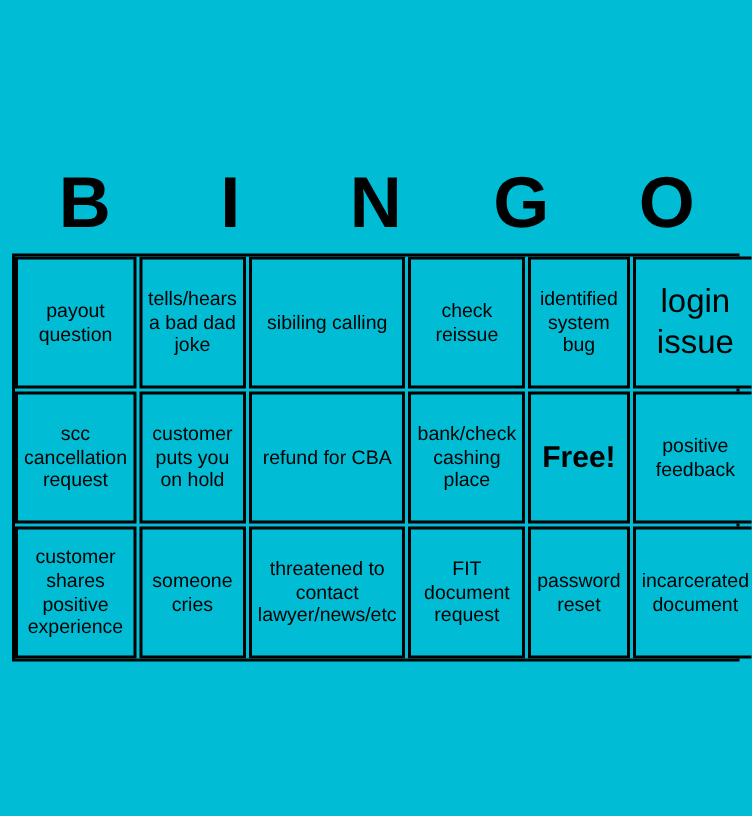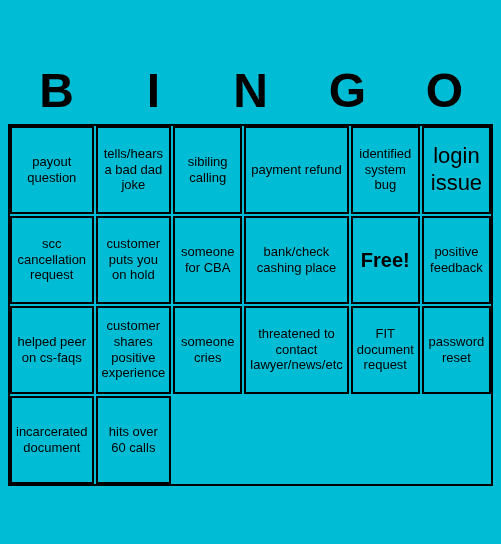--- a/index.html
+++ b/index.html
@@ -65,31 +65,29 @@
   <div class="bingo-letter">B</div>
       <div class="bingo-letter">I</div>
       <div class="bingo-letter">N</div>
       <div class="bingo-letter">G</div>
       <div class="bingo-letter">O</div>
     </div>
   <div class="bingo-grid">
   <div class="bingo-cell">payout question</div>
       <div class="bingo-cell">tells/hears a bad dad joke</div>
       <div class="bingo-cell">sibiling calling</div>
-      <div class="bingo-cell">payment refund</div>
+      <div class="bingo-cell">check reissue</div>
       <div class="bingo-cell">identified system bug</div>
       <div class="bingo-cell large-text">login issue</div>
       <div class="bingo-cell">scc cancellation request</div>
       <div class="bingo-cell">customer puts you on hold</div>
-      <div class="bingo-cell">someone for CBA</div>
+      <div class="bingo-cell">refund for CBA</div>
       <div class="bingo-cell">bank/check cashing place</div>
       <div class="bingo-cell free">Free!</div>
       <div class="bingo-cell">positive feedback</div>
-      <div class="bingo-cell">helped peer on cs-faqs</div>
       <div class="bingo-cell">customer shares positive experience</div>
       <div class="bingo-cell">someone cries</div>
       <div class="bingo-cell">threatened to contact lawyer/news/etc</div>
       <div class="bingo-cell">FIT document request</div>
       <div class="bingo-cell">password reset</div>
       <div class="bingo-cell">incarcerated document</div>
-      <div class="bingo-cell">hits over 60 calls</div>
     </div>
 </div>
 
 </body></html>

